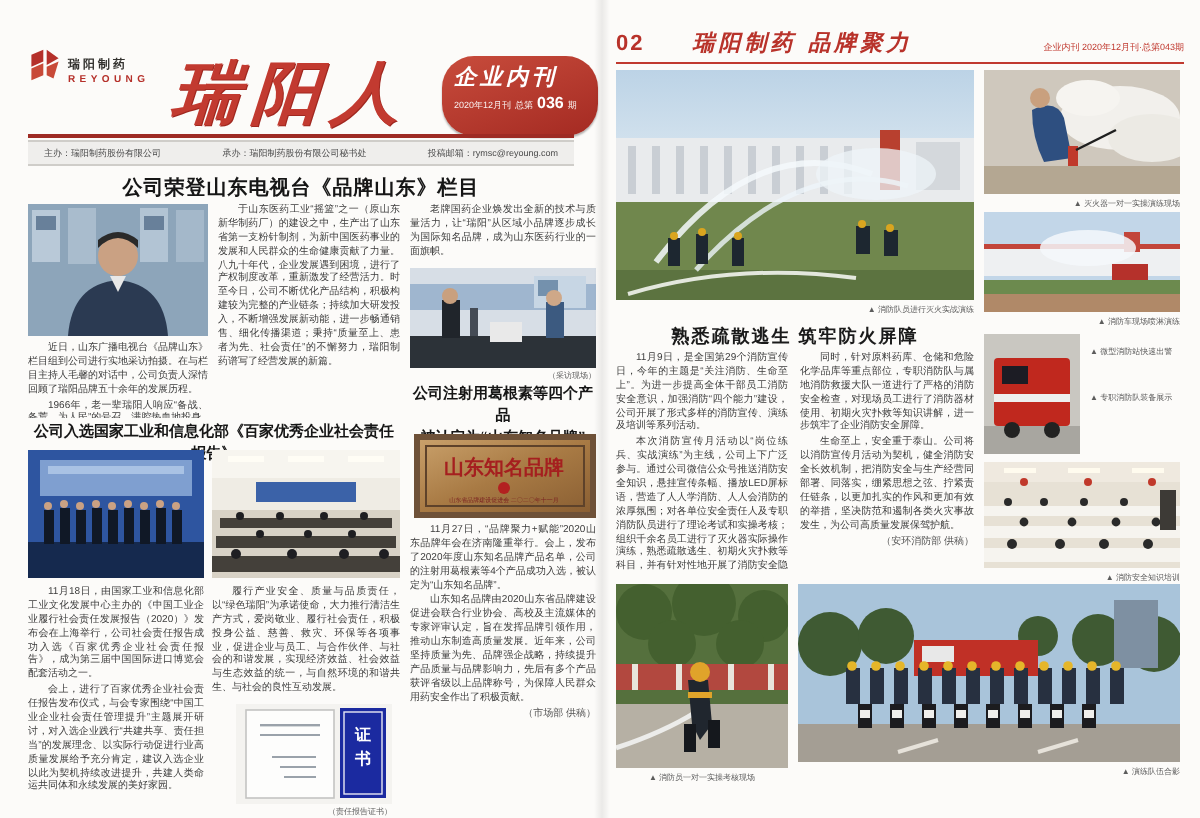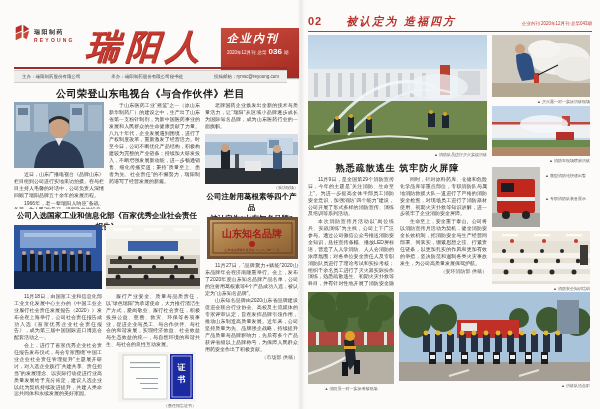--- a/index.html
+++ b/index.html
@@ -12,22 +12,22 @@
   .cap{position:absolute;font-size:4px;line-height:1.3;color:#5c5c5c;}
   .bodytxt{font-size:5px;line-height:1.38;text-align:justify;color:#3c3c3c;overflow:hidden;}
   .bodytxt p{margin:0 0 1px 0;text-indent:2em;}
   .credit{text-align:right;text-indent:0 !important;color:#555;}
   .h-main{font-size:10px;font-weight:bold;color:#161616;text-align:center;letter-spacing:.5px;}
   .h-sub{font-size:7.5px;font-weight:bold;color:#161616;text-align:center;line-height:1.45;}
   .h-fire{font-size:9px;font-weight:bold;color:#1a1a1a;text-align:center;letter-spacing:1px;}
   .masthead-title{font-family:"DejaVu Serif",serif;font-weight:bold;font-style:italic;
                   color:#c23a30;font-size:34px;letter-spacing:6px;transform:skewX(-4deg);
                   text-shadow:.5px .5px 0 #a02820;}
-  .issuebox{background:linear-gradient(160deg,#c84c3c,#a42a22);border-radius:0;color:#fff;
-            padding:3px 6px 18px 6px;box-shadow:0 1px 1px rgba(0,0,0,.3);}
+  .issuebox{background:linear-gradient(160deg,#c84c3c,#a42a22);border-radius:16px;color:#fff;
+            padding:3px 6px 8px 6px;box-shadow:0 1px 1px rgba(0,0,0,.3);}
   .issuebox .tag{font-family:"DejaVu Serif",serif;font-style:italic;font-weight:bold;font-size:11px;letter-spacing:2px;}
   .issuebox .dt{font-size:4.5px;opacity:.92;}
   .issuebox .no{font-size:8px;font-weight:bold;}
   .infostrip{background:#efeeec;border-top:1px solid #cfcdc9;border-bottom:1px solid #cfcdc9;
              display:flex;justify-content:space-between;align-items:center;padding:0 8px;
              font-size:4.5px;color:#4a4a4a;}
   .redrule{background:#9e2b24;}
   .p2head{color:#b8322a;}
   .p2head .no{font-size:11px;font-weight:bold;letter-spacing:1px;}
   .p2head .slogan{font-family:"DejaVu Serif",serif;font-style:italic;font-weight:bold;font-size:11px;letter-spacing:2px;}
@@ -70,21 +70,21 @@
       </div>
     </div>
 
     <div class="abs redrule" style="left:14px;top:67px;width:273px;height:2px;"></div>
     <div class="abs infostrip" style="left:14px;top:70px;width:257px;height:11px;">
       <span>主办：瑞阳制药股份有限公司</span>
       <span>承办：瑞阳制药股份有限公司秘书处</span>
       <span>投稿邮箱：rymsc@reyoung.com</span>
     </div>
 
-    <div class="abs h-main" style="left:14px;top:87px;width:273px;">公司荣登山东电视台《与合作伙伴》栏目</div>
+    <div class="abs h-main" style="left:14px;top:87px;width:273px;">公司荣登山东电视台《品牌山东》栏目</div>
 
     <div class="photo" style="left:14px;top:102px;width:90px;height:66px;">
       <svg viewBox="0 0 90 66" preserveAspectRatio="none">
         <rect width="90" height="66" fill="#8da5ba"></rect>
         <rect x="2" y="3" width="14" height="26" fill="#b9c9d8"></rect>
           <rect x="20" y="2" width="14" height="28" fill="#a9bccd"></rect>
         <rect x="56" y="2" width="14" height="27" fill="#b2c4d4"></rect>
           <rect x="74" y="3" width="14" height="26" fill="#a4b8ca"></rect>
         <rect x="3" y="6" width="12" height="8" fill="#5f7astic" opacity="0"></rect>
         <rect x="4" y="6" width="10" height="7" fill="#68809a"></rect>
@@ -246,21 +246,21 @@
     </div>
     <div class="cap" style="left:118px;top:403px;width:78px;text-align:right;">（责任报告证书）</div>
   </div>
 
   <div class="abs fold" style="left:297px;top:0;width:8px;height:409px;"></div>
 
   <div class="abs" style="left:300px;top:0;width:300px;height:409px;">
 
     <div class="abs p2head" style="left:8px;top:14px;width:284px;height:16px;display:flex;align-items:baseline;gap:24px;">
       <span class="no">02</span>
-      <span class="slogan">被认定为 造福四方</span>
+      <span class="slogan">瑞阳制药 品牌聚力</span>
       <span class="p2issue" style="margin-left:auto;">企业内刊 2020年12月刊·总第043期</span>
     </div>
     <div class="abs" style="left:8px;top:31px;width:284px;height:1px;background:#c0392f;"></div>
 
     <div class="photo" style="left:8px;top:35px;width:179px;height:115px;">
       <svg viewBox="0 0 179 115" preserveAspectRatio="none">
         <defs>
             <linearGradient id="g2" x1="0" y1="0" x2="0" y2="1">
           <stop offset="0" stop-color="#bcd3e6"></stop>
               <stop offset="1" stop-color="#dfeaf2"></stop>

